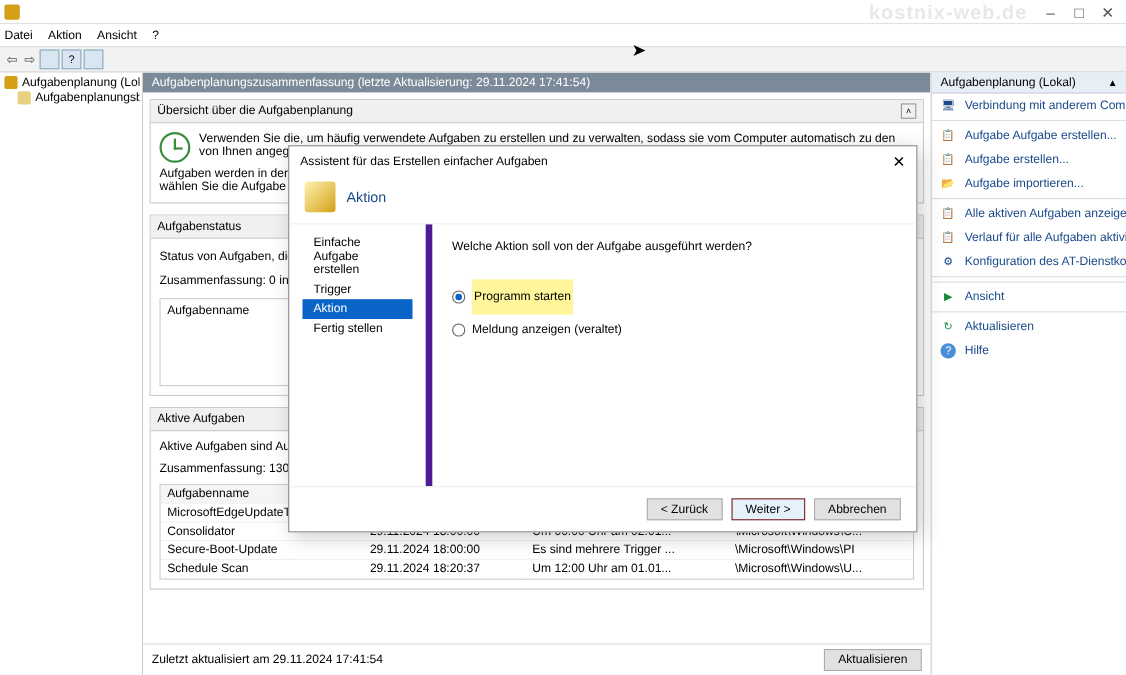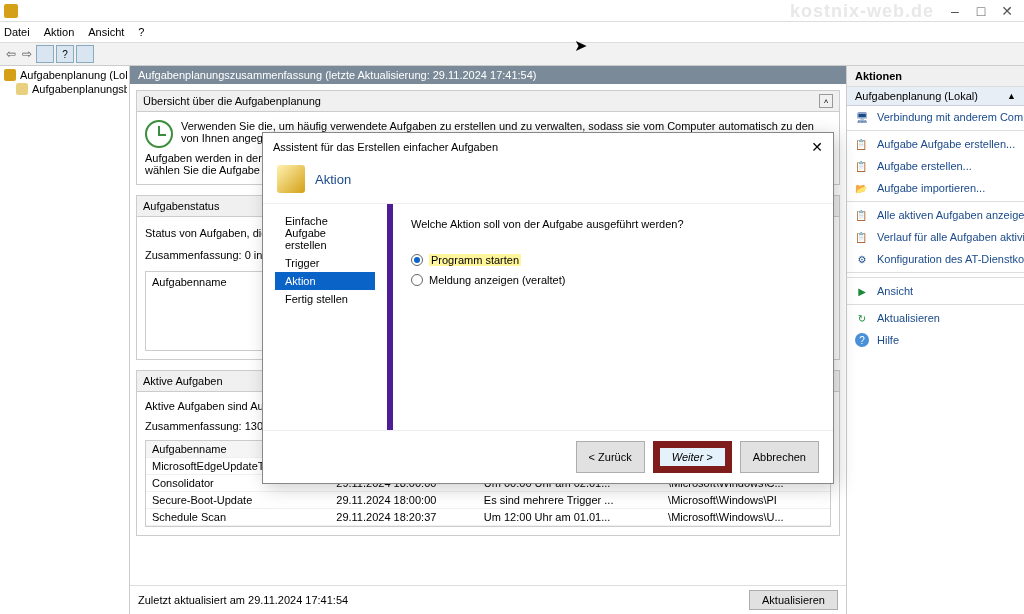--- a/index.html
+++ b/index.html
@@ -32,21 +32,21 @@
 .big-icon::before { content: ""; position: absolute; width: 8px; height: 2px; background: #3a8d3a; left: 11px; top: 12px; }
 .status-row { display: flex; align-items: center; gap: 6px; margin-bottom: 8px; }
 .combo { border: 1px solid #bbb; padding: 1px 16px 1px 4px; position: relative; cursor: pointer; background: #fafafa; }
 .combo::after { content: "⌄"; position: absolute; right: 4px; top: 0; }
 .list-box { border: 1px solid #ccc; height: 80px; padding: 4px 6px; }
 .table { width: 100%; border-collapse: collapse; }
 .table th, .table td { text-align: left; padding: 2px 6px; border-bottom: 1px solid #f0f0f0; white-space: nowrap; overflow: hidden; text-overflow: ellipsis; max-width: 140px; font-size: 11px; }
 .table th { background: #f5f5f5; font-weight: normal; }
 .footer { display: flex; justify-content: space-between; align-items: center; padding: 4px 8px; border-top: 1px solid #ddd; }
 .btn { border: 1px solid #adadad; background: #e1e1e1; padding: 3px 12px; cursor: pointer; font-size: 11px; }
-.btn.def { border: 7px solid #7f1d1d; background: #e5f1fb; font-style: italic; }
+.btn.def { border: 1px solid #7f1d1d; background: #e5f1fb; }
 .actions-pane { width: 178px; border-left: 1px solid #ccc; background: #fff; display: flex; flex-direction: column; }
 .actions-hdr { background: #f0f0f0; padding: 4px 8px; font-weight: bold; border-bottom: 1px solid #ddd; }
 .actions-sub { background: #e8eef6; padding: 3px 8px; border-bottom: 1px solid #ccd; display: flex; justify-content: space-between; align-items: center; }
 .actions-sub .up { font-size: 9px; }
 .action-item { display: flex; align-items: center; gap: 8px; padding: 4px 8px; cursor: pointer; color: #1a4a8a; white-space: nowrap; overflow: hidden; text-overflow: ellipsis; }
 .aicon { width: 14px; height: 14px; flex-shrink: 0; display: flex; align-items: center; justify-content: center; font-size: 10px; }
 .sep { height: 1px; background: #ddd; margin: 2px 0; }
 
 .wizard { position: absolute; left: 262px; top: 132px; width: 572px; height: 352px; background: #fff; border: 1px solid #888; box-shadow: 4px 4px 18px rgba(0,0,0,.2); z-index: 10; display: flex; flex-direction: column; }
 .wizard-titlebar { display: flex; justify-content: space-between; align-items: center; padding: 6px 10px; }
@@ -56,21 +56,21 @@
 .wizard-hero h3 { font-size: 13px; font-weight: normal; color: #1a4a8a; }
 .wizard-body { flex: 1; display: flex; border-top: 1px solid #eee; }
 .wizard-nav { width: 130px; padding: 8px 12px; border-right: 6px solid #4c1d95; }
 .wizard-nav div { padding: 3px 10px; cursor: pointer; }
 .wizard-nav div.sel { background: #0a64c8; color: #fff; }
 .wizard-content { flex: 1; padding: 14px 18px; }
 .wizard-content p { margin-bottom: 24px; }
 .radio-row { display: flex; align-items: center; gap: 6px; margin: 8px 0; }
 .radio { width: 12px; height: 12px; border: 1px solid #666; border-radius: 50%; display: flex; align-items: center; justify-content: center; }
 .radio.checked::after { content: ""; width: 6px; height: 6px; background: #0a64c8; border-radius: 50%; }
-.hl { background: #fff59b; padding: 0 2px; }
+.hl { background: #fff59b; padding: 10px 2px; }
 .wizard-footer { display: flex; justify-content: flex-end; gap: 8px; padding: 10px 14px; border-top: 1px solid #eee; }
 .cursor { position: absolute; left: 574px; top: 36px; font-size: 16px; z-index: 20; pointer-events: none; }
 </style>
 </head>
 <body>
 
 <div class="titlebar">
   <div class="app-icon"></div>
   <span class="watermark">kostnix-web.de</span>
   <div class="win-controls">
@@ -195,21 +195,20 @@
       </div>
 
     </div>
     <div class="footer">
       <span>Zuletzt aktualisiert am 29.11.2024 17:41:54</span>
       <button class="btn">Aktualisieren</button>
     </div>
   </div>
 
   <div class="actions-pane">
-    <div class="actions-hdr">Aktionen</div>
     <div class="actions-sub">
       <span>Aufgabenplanung (Lokal)</span>
       <span class="up">▲</span>
     </div>
     <div id="action-list">
         <div class="action-item">
           <span class="aicon">🖥</span>
           <span>Verbindung mit anderem Computer h...</span>
         </div>
         <div class="sep"></div>

